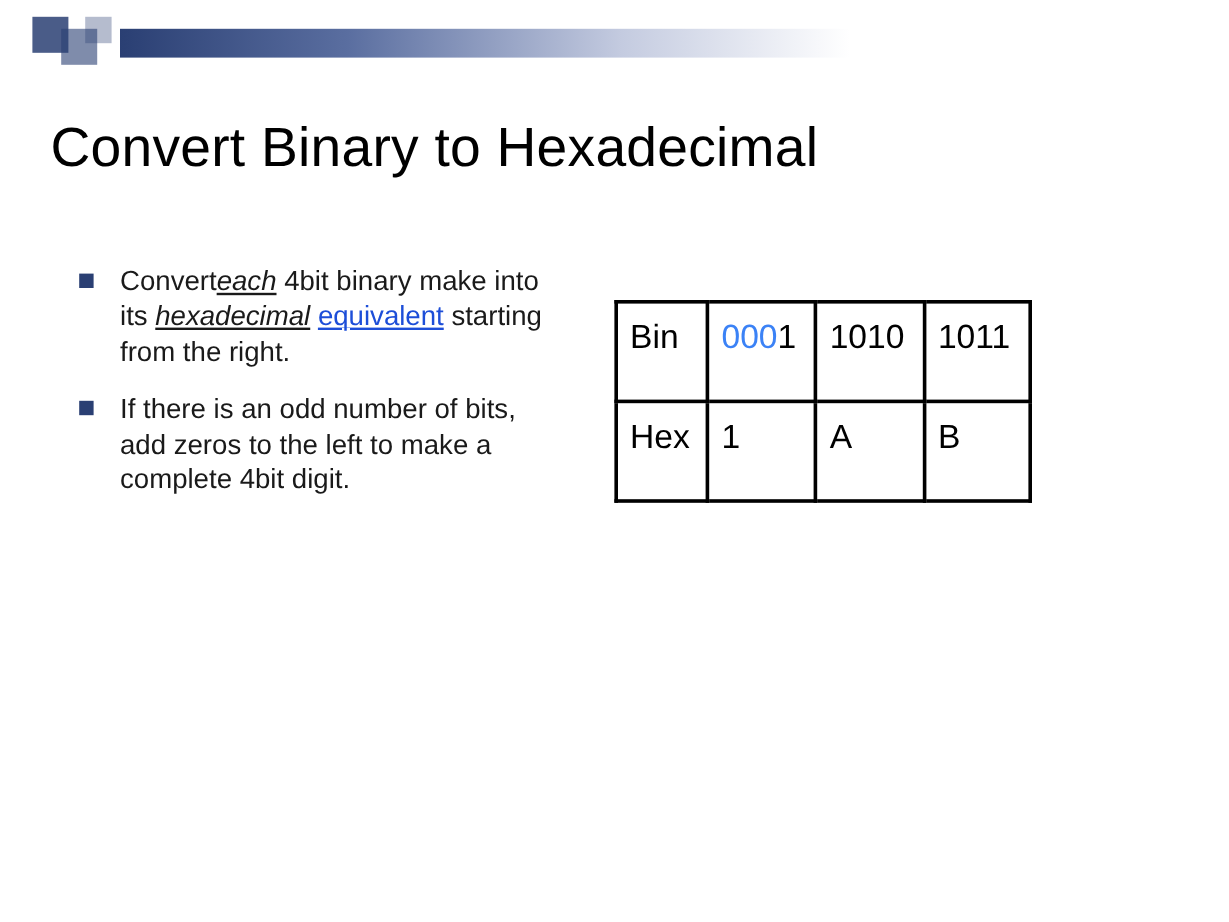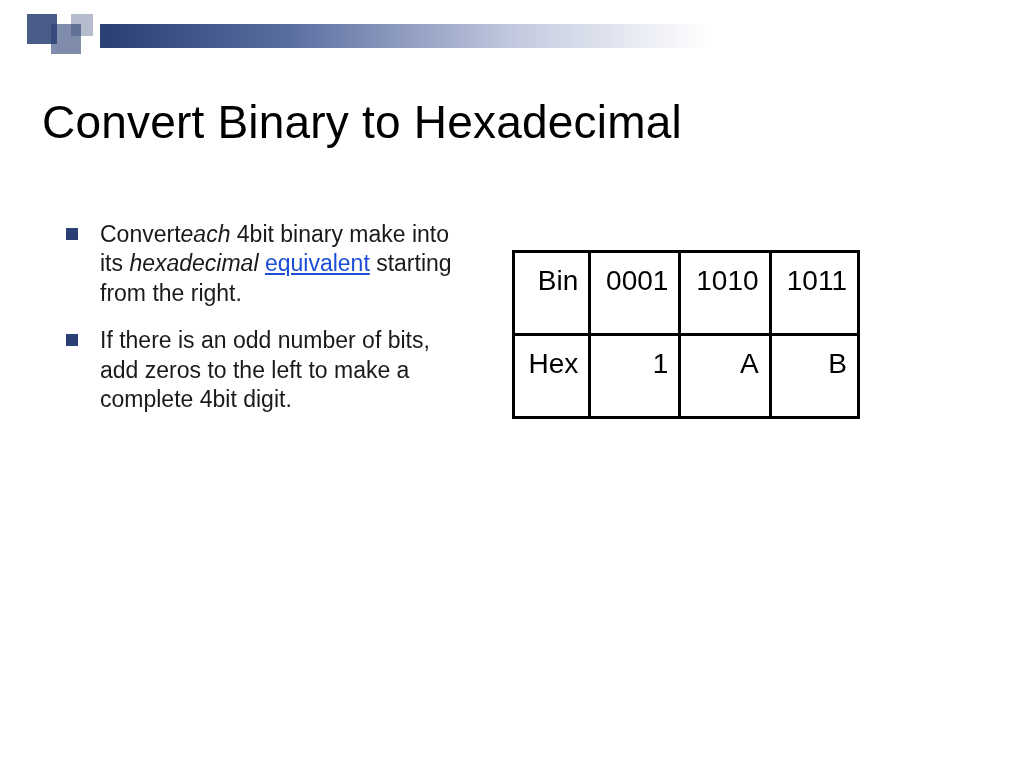--- a/index.html
+++ b/index.html
@@ -14,30 +14,30 @@
   .topbar .sq.b { left: 24px; top: 10px; width: 30px; height: 30px; opacity: 0.6; }
   .topbar .sq.c { left: 44px; top: 0px; width: 22px; height: 22px; opacity: 0.35; }
   .topbar .grad { position: absolute; left: 100px; right: 0; top: 8px; height: 24px;
     background: linear-gradient(to right, #2a3f73 0%, #5a6ea0 25%, #c4cbe0 55%, #ffffff 80%); }
 
   .title { position: absolute; left: 42px; top: 95px; font-size: 46px; font-weight: 400; letter-spacing: 0.2px; }
 
   .bullets { position: absolute; left: 66px; top: 220px; width: 405px; }
   .bullets li { list-style: none; position: relative; padding-left: 34px; margin-bottom: 18px; font-size: 23px; line-height: 1.28; color: #1a1a1a; }
   .bullets li::before { content: ""; position: absolute; left: 0; top: 8px; width: 12px; height: 12px; background: #2a3f73; }
-  .bullets .italic { font-style: italic; }
+  .bullets .italic { font-style: italic; text-decoration: underline; }
   .bullets .link { color: #1d4ed8; text-decoration: underline; }
 
   .tablewrap { position: absolute; left: 512px; top: 250px; }
   table.conv { border-collapse: collapse; }
-  table.conv td { border: 3px solid #000; font-size: 28px; text-align: right; vertical-align: top; padding: 12px 10px 36px 10px; }
+  table.conv td { border: 3px solid #000; font-size: 28px; text-align: left; vertical-align: top; padding: 12px 10px 36px 10px; }
   table.conv td.label { width: 96px; }
   table.conv td.val { width: 118px; }
   table.conv td.result { padding: 14px 10px 34px 10px; }
-  .red { color: #000000; }
+  .red { color: #3b82f6; }
 </style>
 </head>
 <body>
 <div class="slide">
 
   <div class="topbar">
     <div class="squares">
       <div class="sq a"></div>
       <div class="sq b"></div>
       <div class="sq c"></div>

